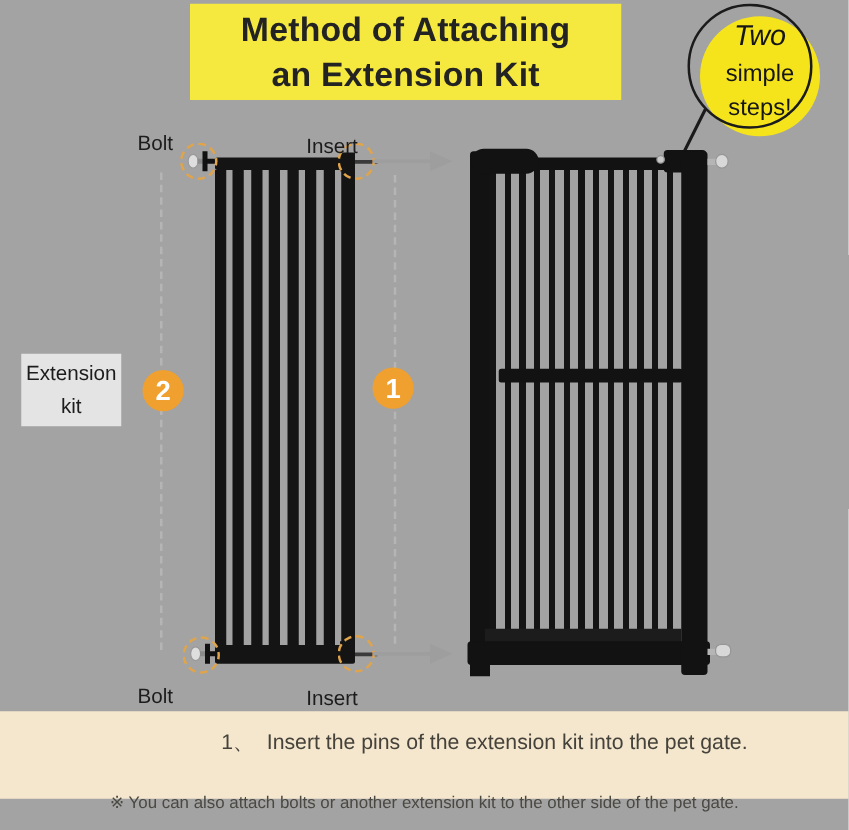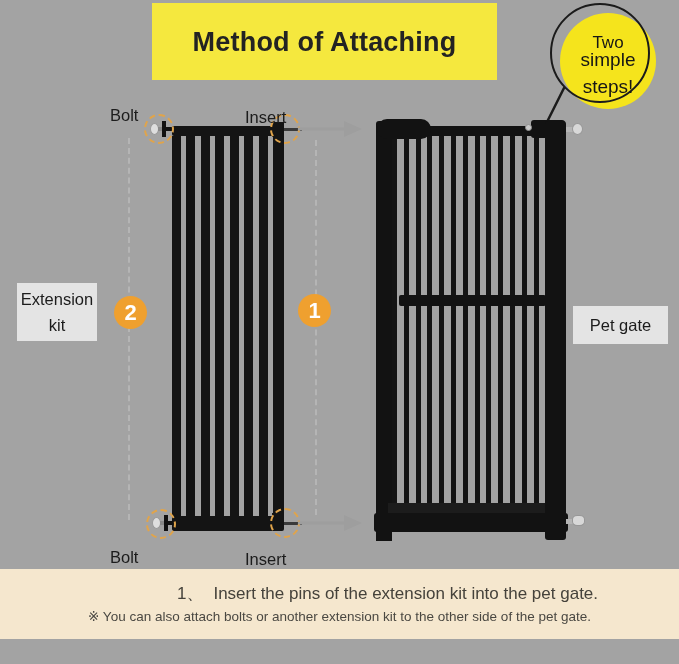--- a/index.html
+++ b/index.html
@@ -12,21 +12,21 @@
     display:flex;flex-direction:column;align-items:center;justify-content:center;}
   .title-line{font-size:27px;line-height:36px;font-weight:600;color:#232323;letter-spacing:.2px;}
 
   
   .badge{left:538px;top:0;width:145px;height:135px;}
   .badge-outline{position:absolute;left:12px;top:3px;width:100px;height:100px;border-radius:50%;
     border:2.5px solid #1b1b1b;box-sizing:border-box;}
   .badge-fill{position:absolute;left:22px;top:13px;width:96px;height:96px;border-radius:50%;
     background:var(--bubble-yellow,#F5E41C);}
   .badge-text{position:absolute;left:0;width:140px;text-align:center;color:#161616;}
-  .badge-t1{top:33px;font-size:17px;}
+  .badge-t1{top:15px;font-size:23px;font-style:italic;}
   .badge-t2{top:49px;font-size:19px;}
   .badge-t3{top:76px;font-size:19px;}
 
   
   .dash-v{width:0;border-left:2px dashed #b5b5b5;}
   .dash-left{left:128px;top:138px;height:382px;}
   .dash-right{left:315px;top:140px;height:375px;}
 
   
   .ek-topbar{left:172px;top:126px;width:112px;height:10px;background:var(--gate-black,#141414);border-radius:2px;}
@@ -79,29 +79,30 @@
   .pg-base{left:374px;top:513px;width:194px;height:19px;background:#121212;border-radius:3px;}
   .knob-stem{background:#b5b5b5;}
   .knob-head{background:#d8d8d8;border:1px solid #979797;border-radius:50%;box-sizing:border-box;}
 
   
   .band{left:0;top:569px;width:679px;height:70px;background:var(--instruction-beige,#F5E7CE);}
   .step-line{position:absolute;left:0;width:679px;text-align:center;font-size:17px;color:#45423b;padding-left:48px;}
   .step-line-1{top:582px;}
   .step-line-2{top:610px;}
   .step-num{margin-right:10px;}
-  .note-line{left:0;top:608px;width:679px;text-align:center;font-size:13.5px;color:#4a4842;}
+  .note-line{left:0;top:634px;width:679px;text-align:center;font-size:13.5px;color:#4a4842;}
 </style>
 </head>
 <body>
 
 <div class="stage">
 
   <div class="abs title-banner">
     <div class="title-line">Method of Attaching</div>
+    <div class="title-line">an Extension Kit</div>
   </div>
 
   <div class="abs badge">
     <div class="badge-fill"></div>
     <div class="badge-outline"></div>
     <svg class="abs" style="left:0;top:84px;" width="34" height="44">
       <line x1="26" y1="4" x2="9" y2="38" stroke="#1b1b1b" stroke-width="2.5" stroke-linecap="round"></line>
     </svg>
     <div class="badge-text badge-t1">Two</div>
     <div class="badge-text badge-t2">simple</div>
@@ -152,21 +153,20 @@
   </svg>
 
   <div class="abs step-circle step-2">2</div>
   <div class="abs step-circle step-1">1</div>
 
   <div class="abs txt-label lbl-bolt-top">Bolt</div>
   <div class="abs txt-label lbl-insert-top">Insert</div>
   <div class="abs txt-label lbl-bolt-bot">Bolt</div>
   <div class="abs txt-label lbl-insert-bot">Insert</div>
   <div class="abs gray-box ext-kit-box">Extension kit</div>
-  <div class="abs gray-box pet-gate-box">Pet gate</div>
 
   <div class="abs pg-left-post"></div>
   <div class="abs pg-bars"></div>
   <div class="abs pg-topbar"></div>
   <div class="abs pg-handle"></div>
   <div class="abs pg-midbar"></div>
   <div class="abs pg-botrail"></div>
   <div class="abs pg-base"></div>
   <div class="abs pg-latch"></div>
   <div class="abs pg-latch-dot"></div>

